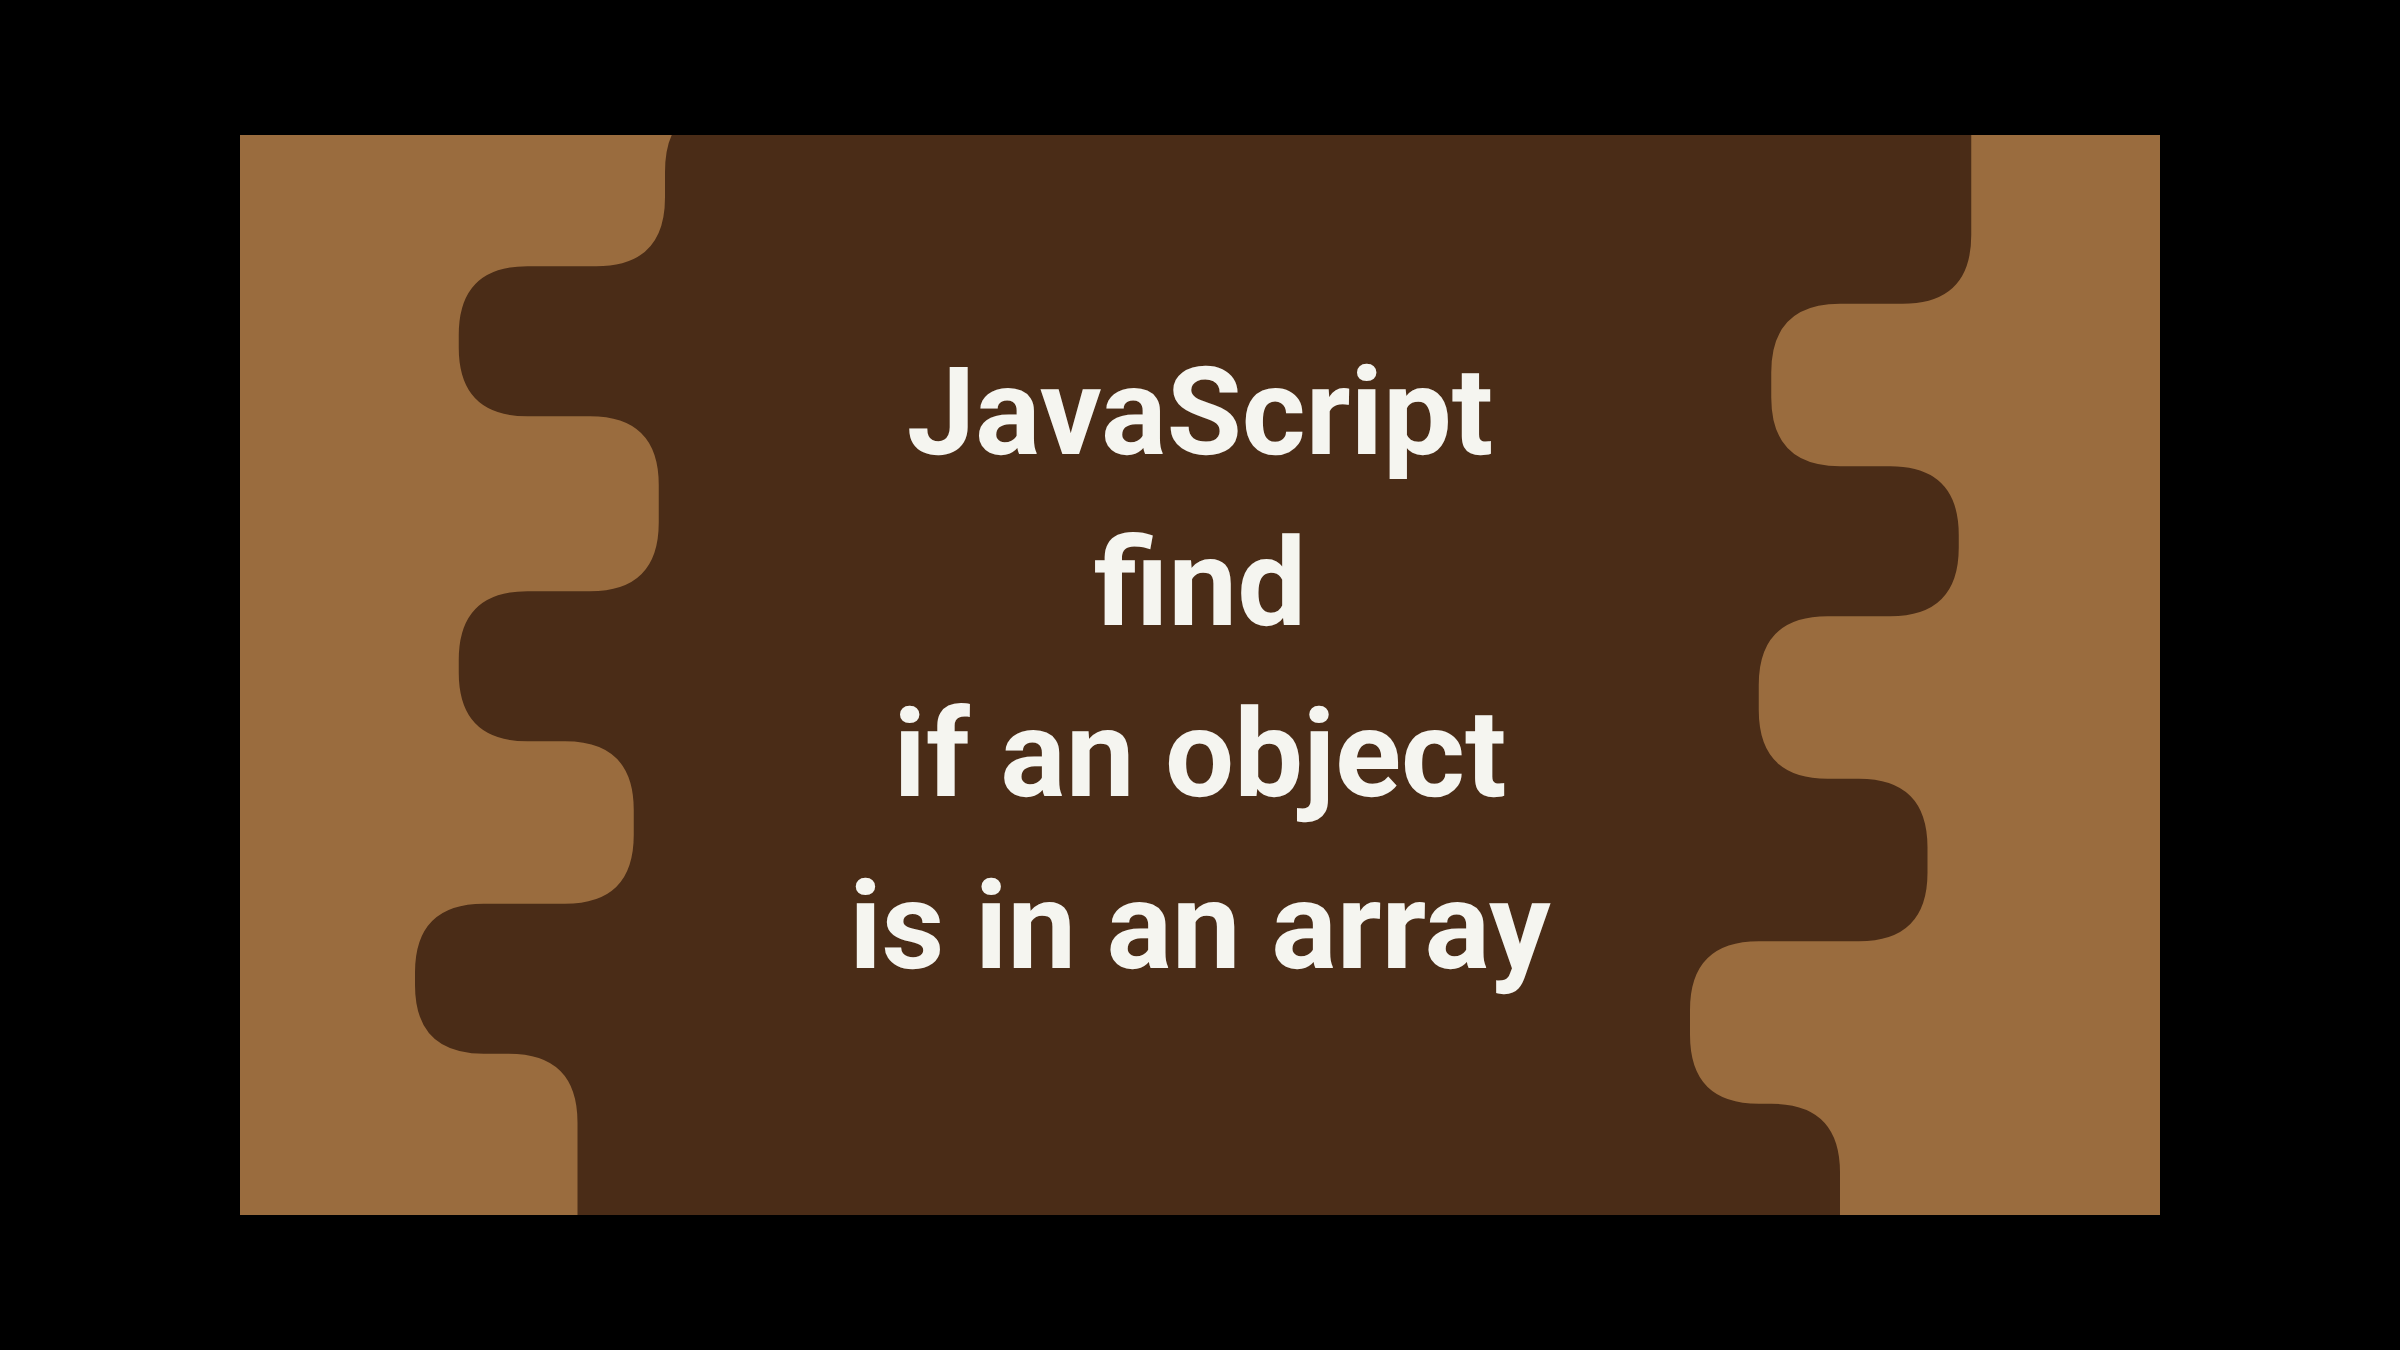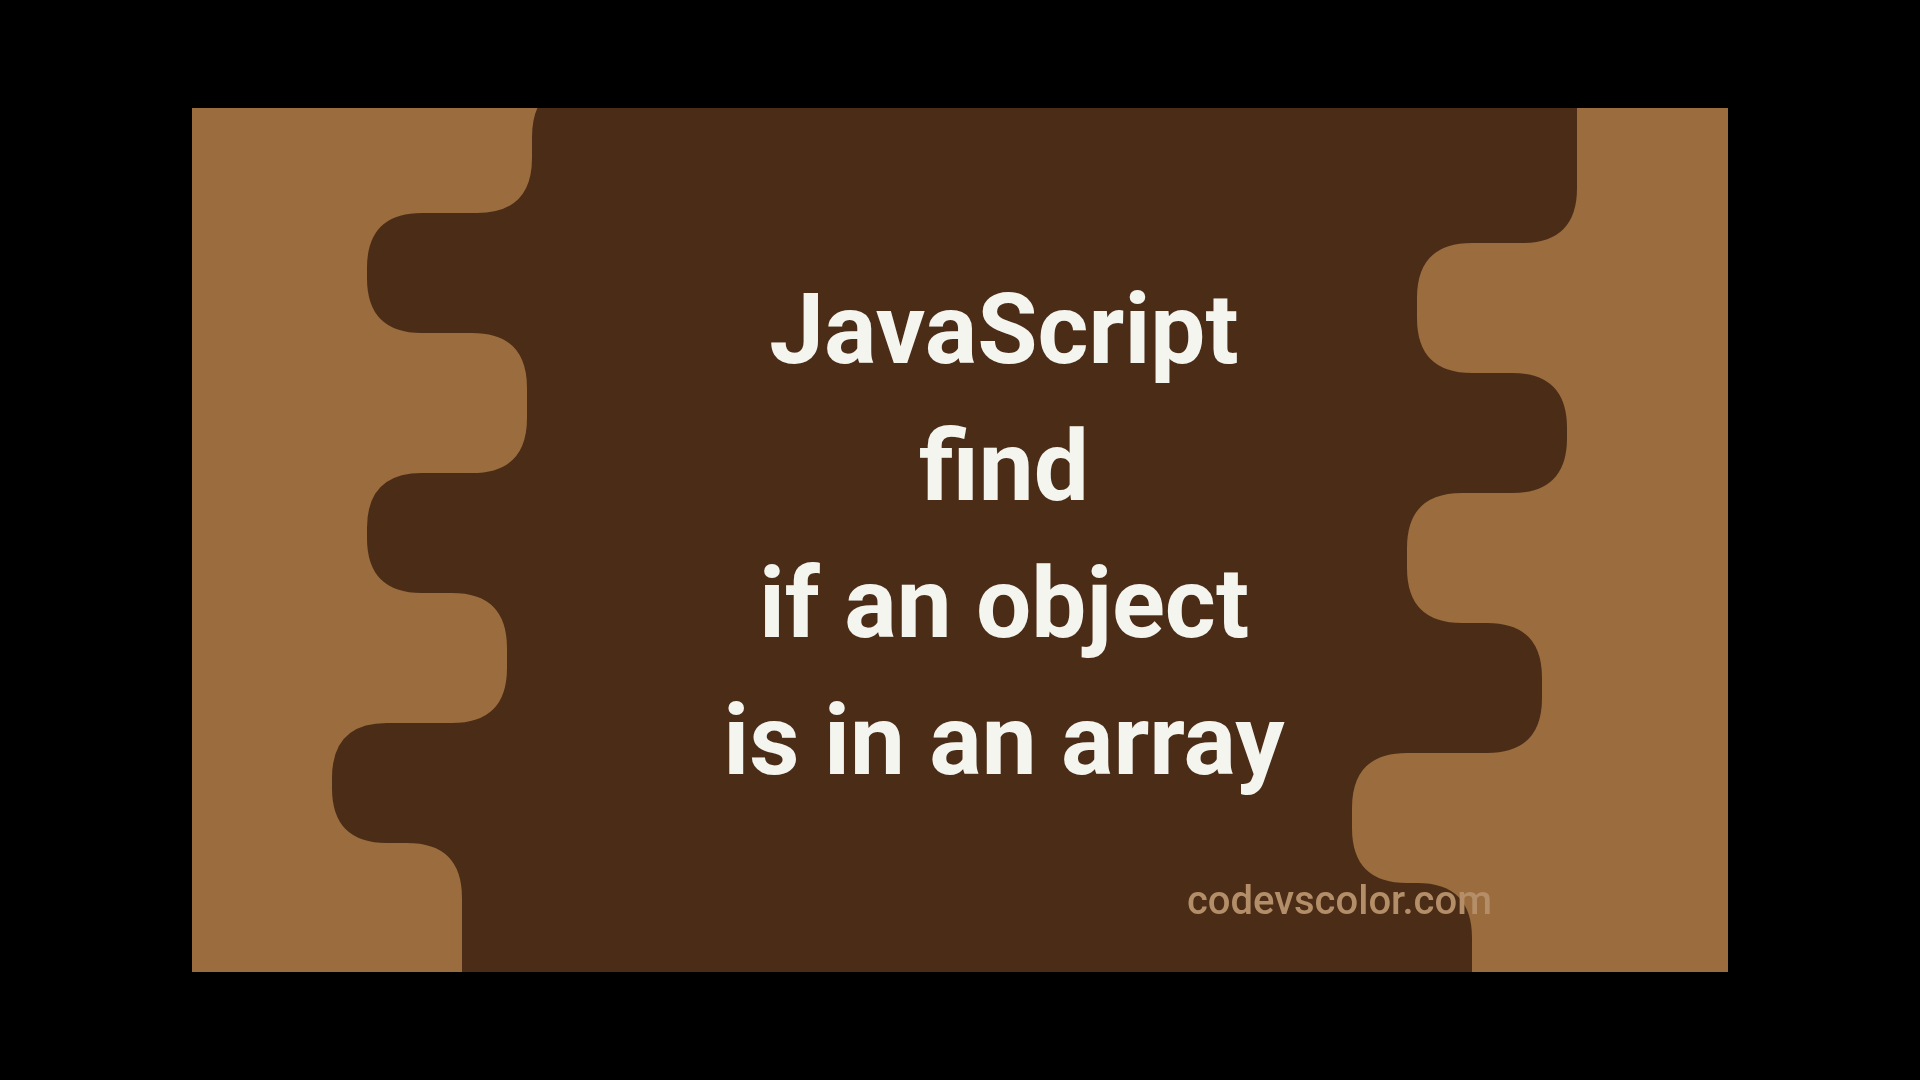--- a/index.html
+++ b/index.html
@@ -42,21 +42,20 @@
     
     .content {
       position: relative;
       z-index: 2;
       width: 100%;
       height: 100%;
       display: flex;
       flex-direction: column;
       justify-content: center;
       align-items: center;
-      margin-left: 44px;
     }
     
     .title {
       color: #f5f5f0;
       font-size: 98px;
       font-weight: 700;
       text-align: center;
       line-height: 1.4;
       white-space: pre-line;
       margin-top: -10px;
@@ -138,17 +137,16 @@
         
         Z
       "></path>
     </svg>
 
     <div class="content">
       <div class="title">JavaScript
 find
 if an object
 is in an array</div>
-      <div class="watermark">codevscolor.com</div>
     </div>
 
   </div>
 </div>
 
 </body></html>

